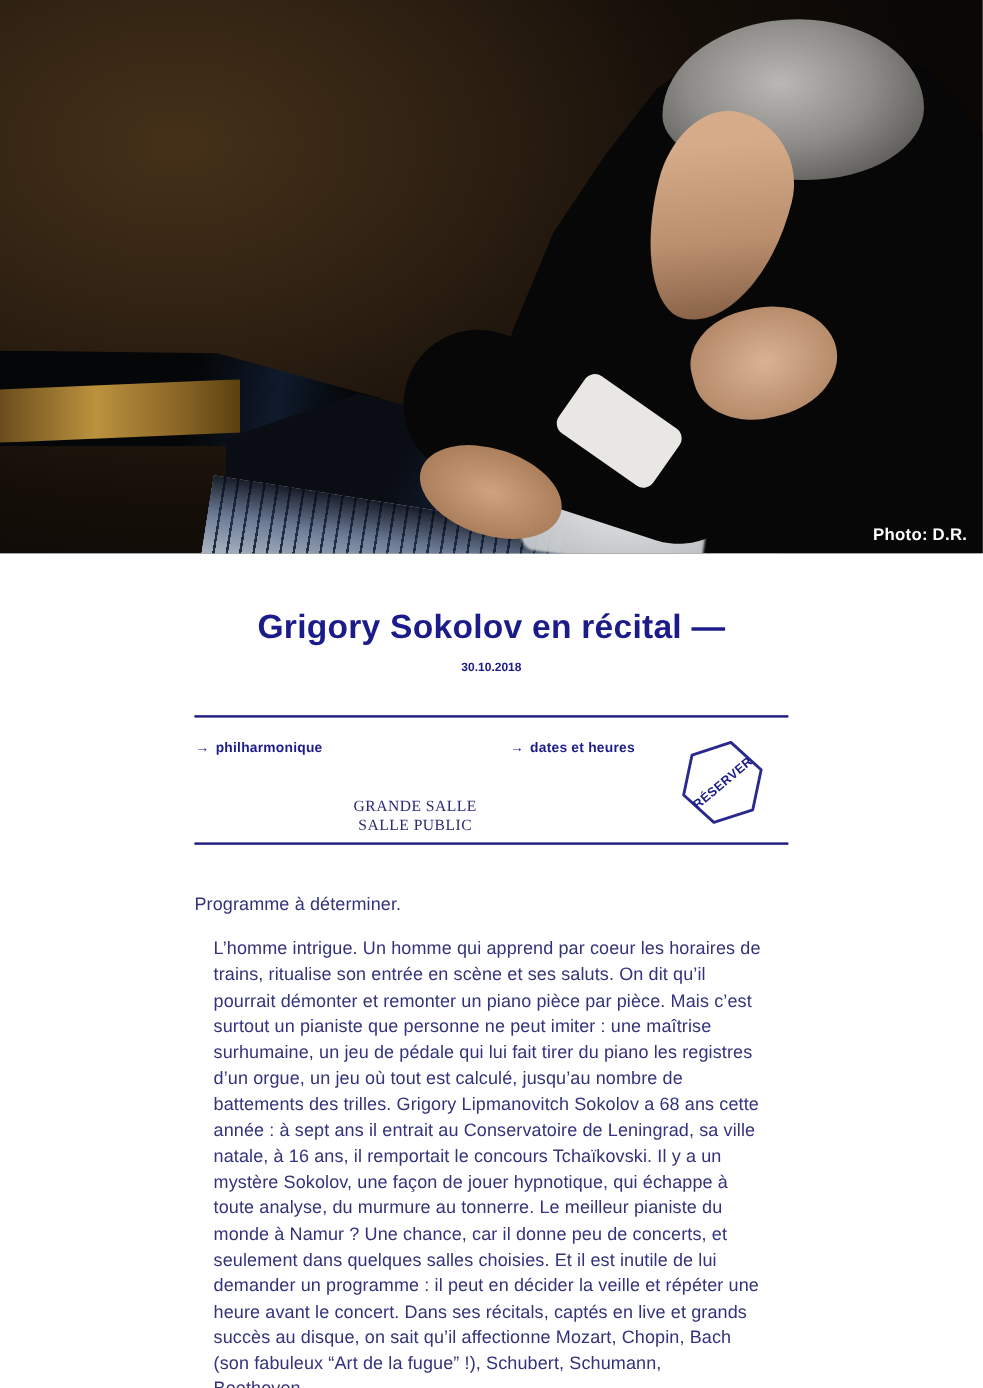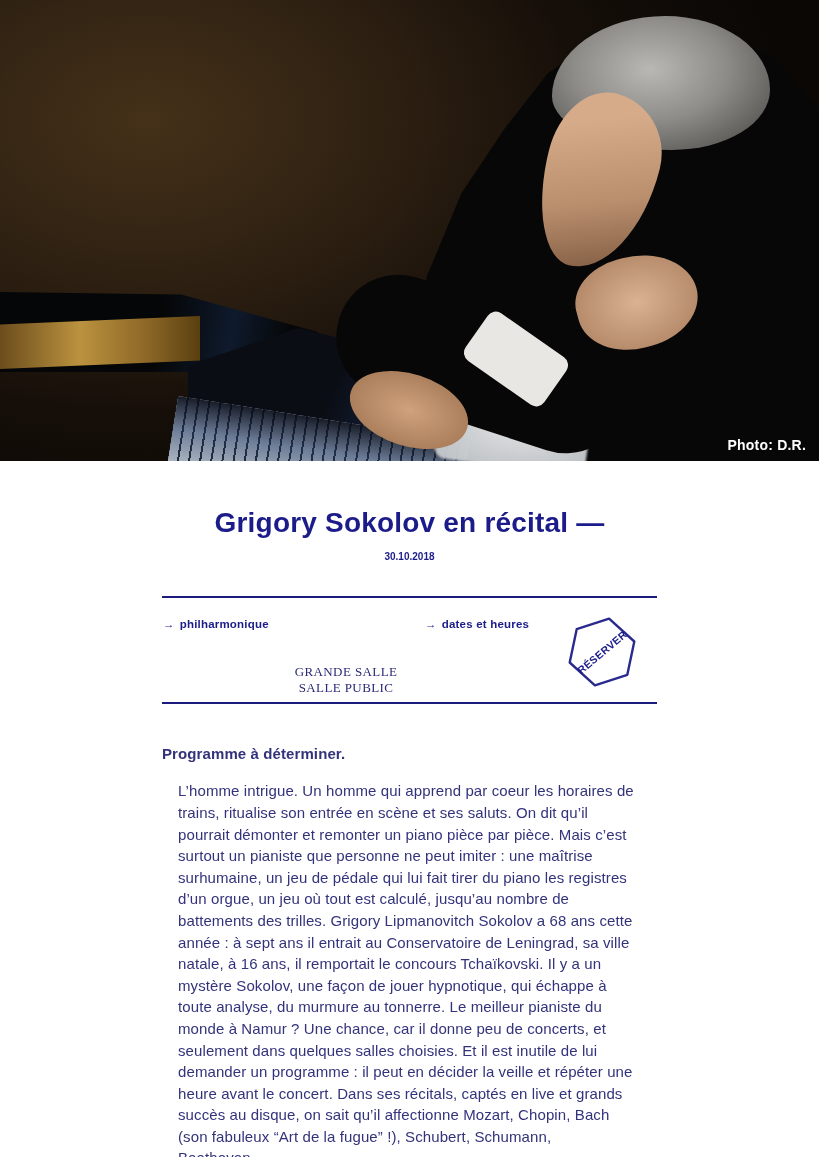--- a/index.html
+++ b/index.html
@@ -109,21 +109,21 @@
   .meta-link-phil{left:1px;}
   .meta-link-dates{left:263px;}
   .meta-venue{
     position:absolute; left:124px; top:18px; width:120px; text-align:center;
     font-family:"Liberation Serif", serif; color:#2a2a77;
     font-size:13px; line-height:1.22; letter-spacing:.4px;margin-top:48px;
   }
   .reserve-badge{position:absolute; left:404px; top:18px; width:72px; height:72px; cursor:pointer;}
 
   .content{margin-top:39px; color:#33337c; font-size:15px; line-height:1.44; letter-spacing:.1px;}
-  .content .intro{margin:16px 0 13px;font-weight:bold;}
+  .content .intro{margin:16px 0 13px;}
   .content .paragraph{margin:16px;}
   .closing-heading{
     margin:16px 0 0; color:#8b5cf6; font-size:19px; font-weight:700; letter-spacing:.2px;text-decoration:underline;
   }
   .bottom-space{height:40px;}
 </style>
 </head>
 <body>
 
 <div class="page">

